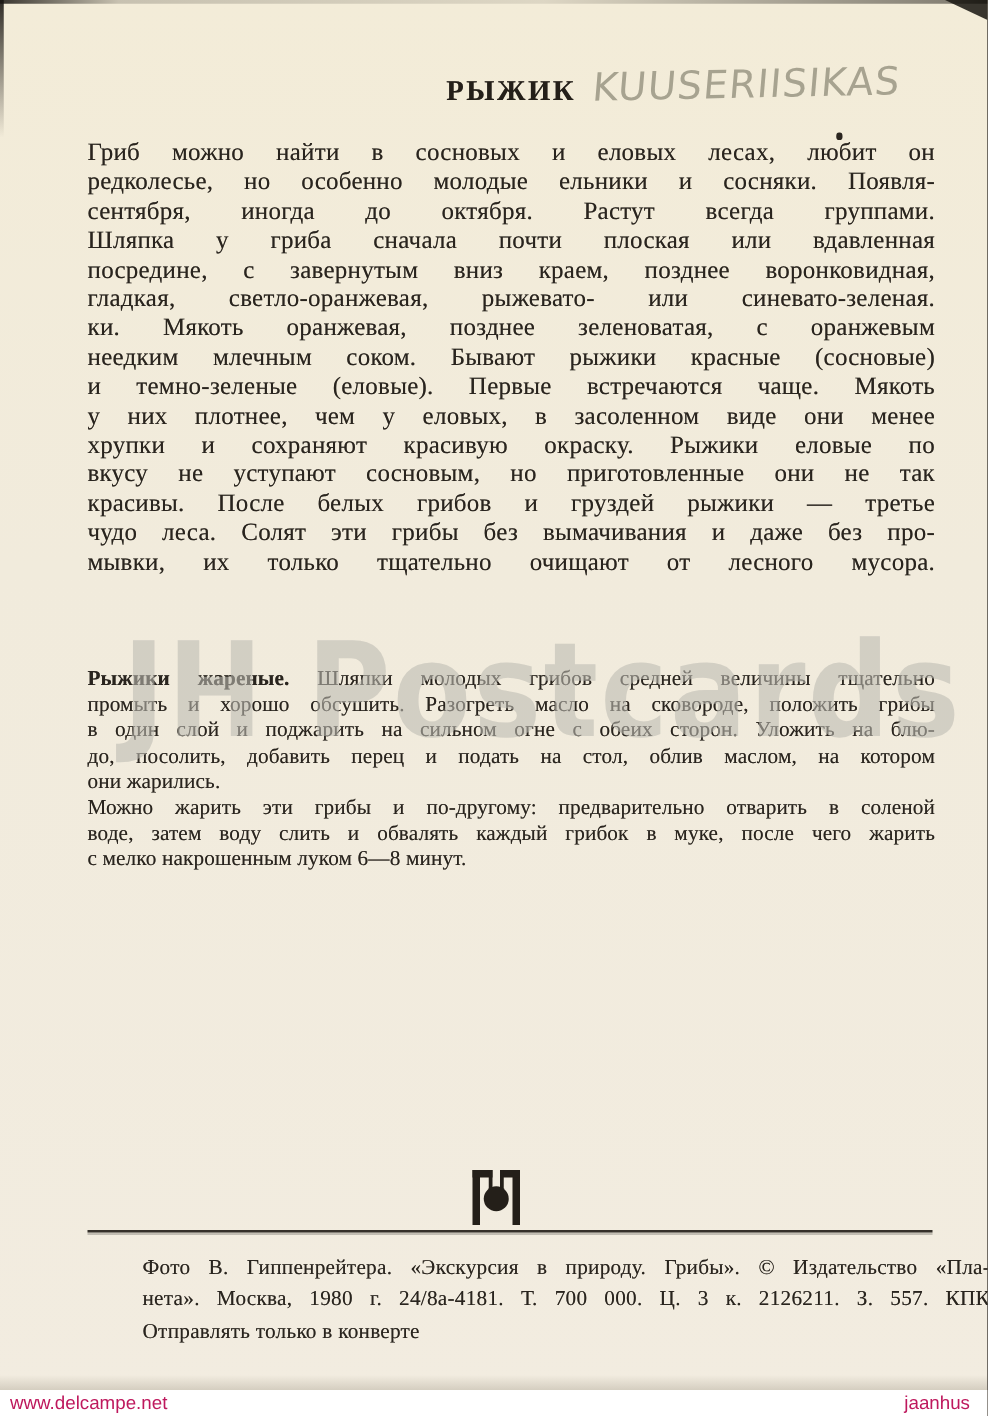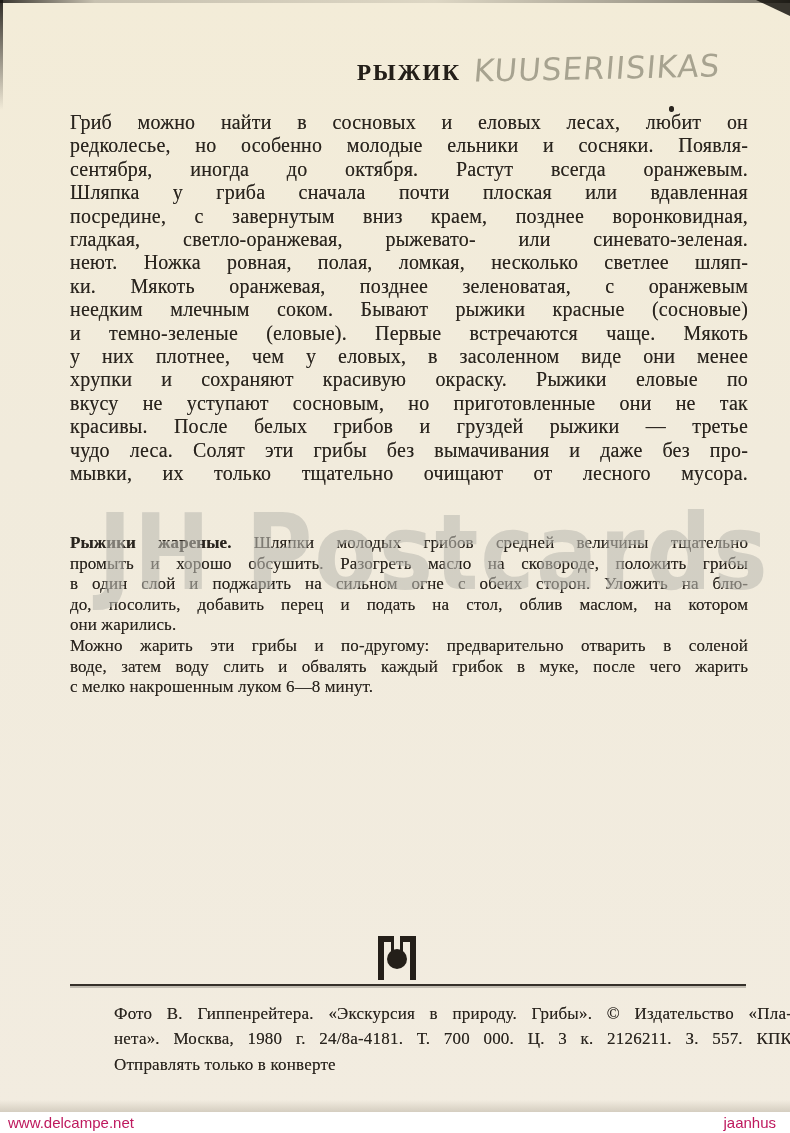--- a/index.html
+++ b/index.html
@@ -64,25 +64,24 @@
     <div class="corner-tr"></div>
     <div class="speck"></div>
 
     <div class="title-row">РЫЖИК</div>
 
     <div class="handwriting">KUUSERIISIKAS</div>
 
     <div class="textcol body-text">
         <div class="tline just">Гриб можно найти в сосновых и еловых лесах, любит он</div>
         <div class="tline just">редколесье, но особенно молодые ельники и сосняки. Появля-</div>
-        <div class="tline just">сентября, иногда до октября. Растут всегда оранжевым.</div>
+        <div class="tline just">сентября, иногда до октября. Растут всегда группами.</div>
         <div class="tline just">Шляпка у гриба сначала почти плоская или вдавленная</div>
         <div class="tline just">посредине, с завернутым вниз краем, позднее воронковидная,</div>
         <div class="tline just">гладкая, светло-оранжевая, рыжевато- или синевато-зеленая.</div>
-        <div class="tline just">неют. Ножка ровная, полая, ломкая, несколько светлее шляп-</div>
         <div class="tline just">ки. Мякоть оранжевая, позднее зеленоватая, с оранжевым</div>
         <div class="tline just">неедким млечным соком. Бывают рыжики красные (сосновые)</div>
         <div class="tline just">и темно-зеленые (еловые). Первые встречаются чаще. Мякоть</div>
         <div class="tline just">у них плотнее, чем у еловых, в засоленном виде они менее</div>
         <div class="tline just">хрупки и сохраняют красивую окраску. Рыжики еловые по</div>
         <div class="tline just">вкусу не уступают сосновым, но приготовленные они не так</div>
         <div class="tline just">красивы. После белых грибов и груздей рыжики — третье</div>
         <div class="tline just">чудо леса. Солят эти грибы без вымачивания и даже без про-</div>
         <div class="tline just">мывки, их только тщательно очищают от лесного мусора.</div>
       </div>

